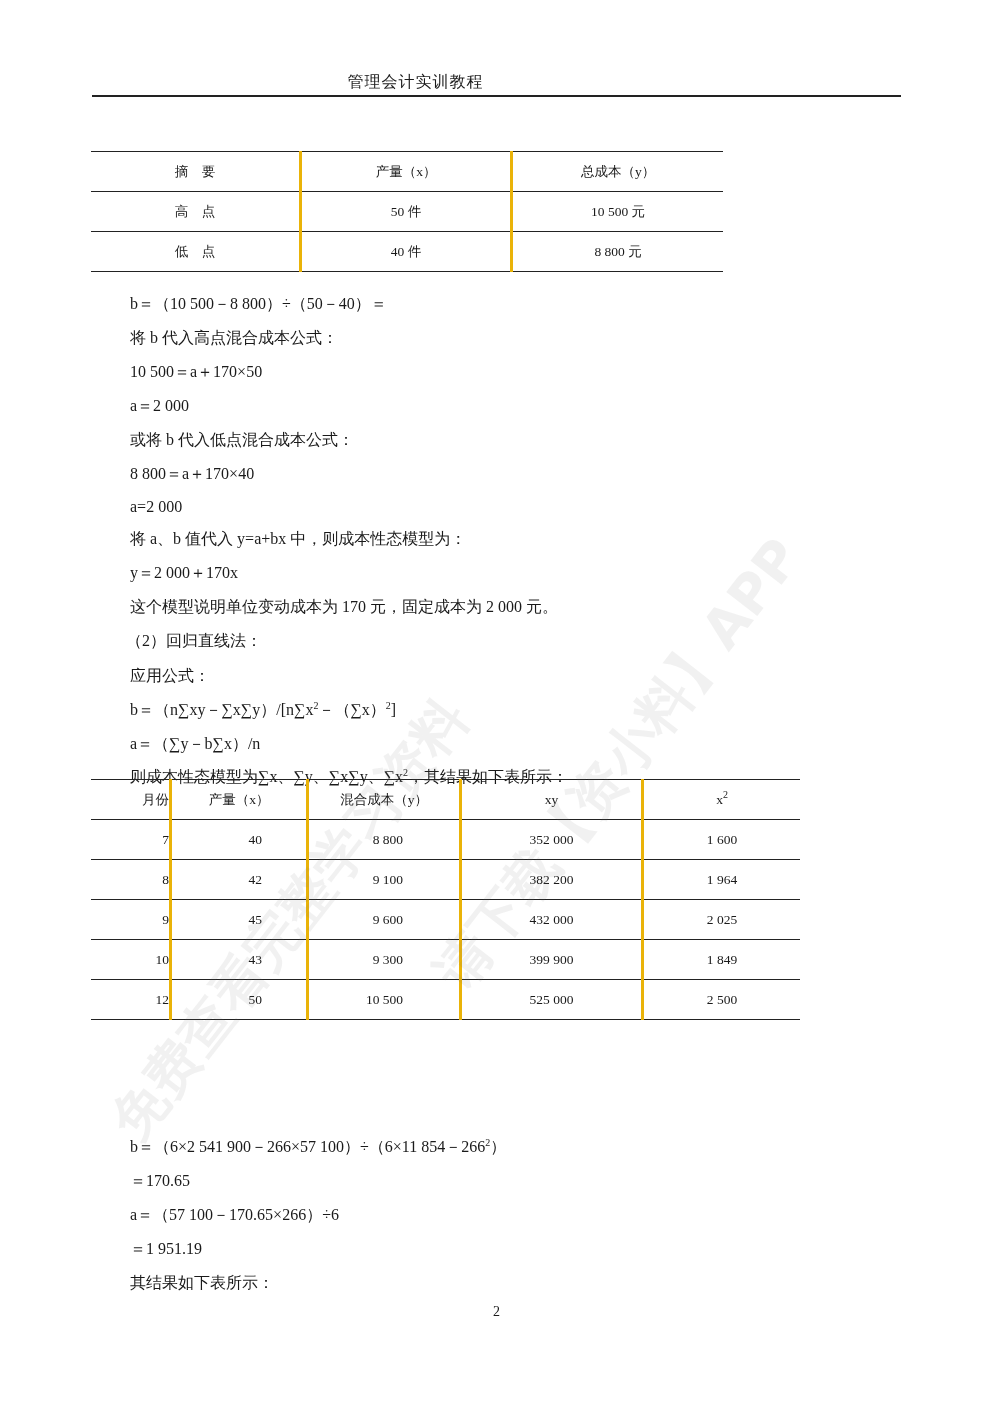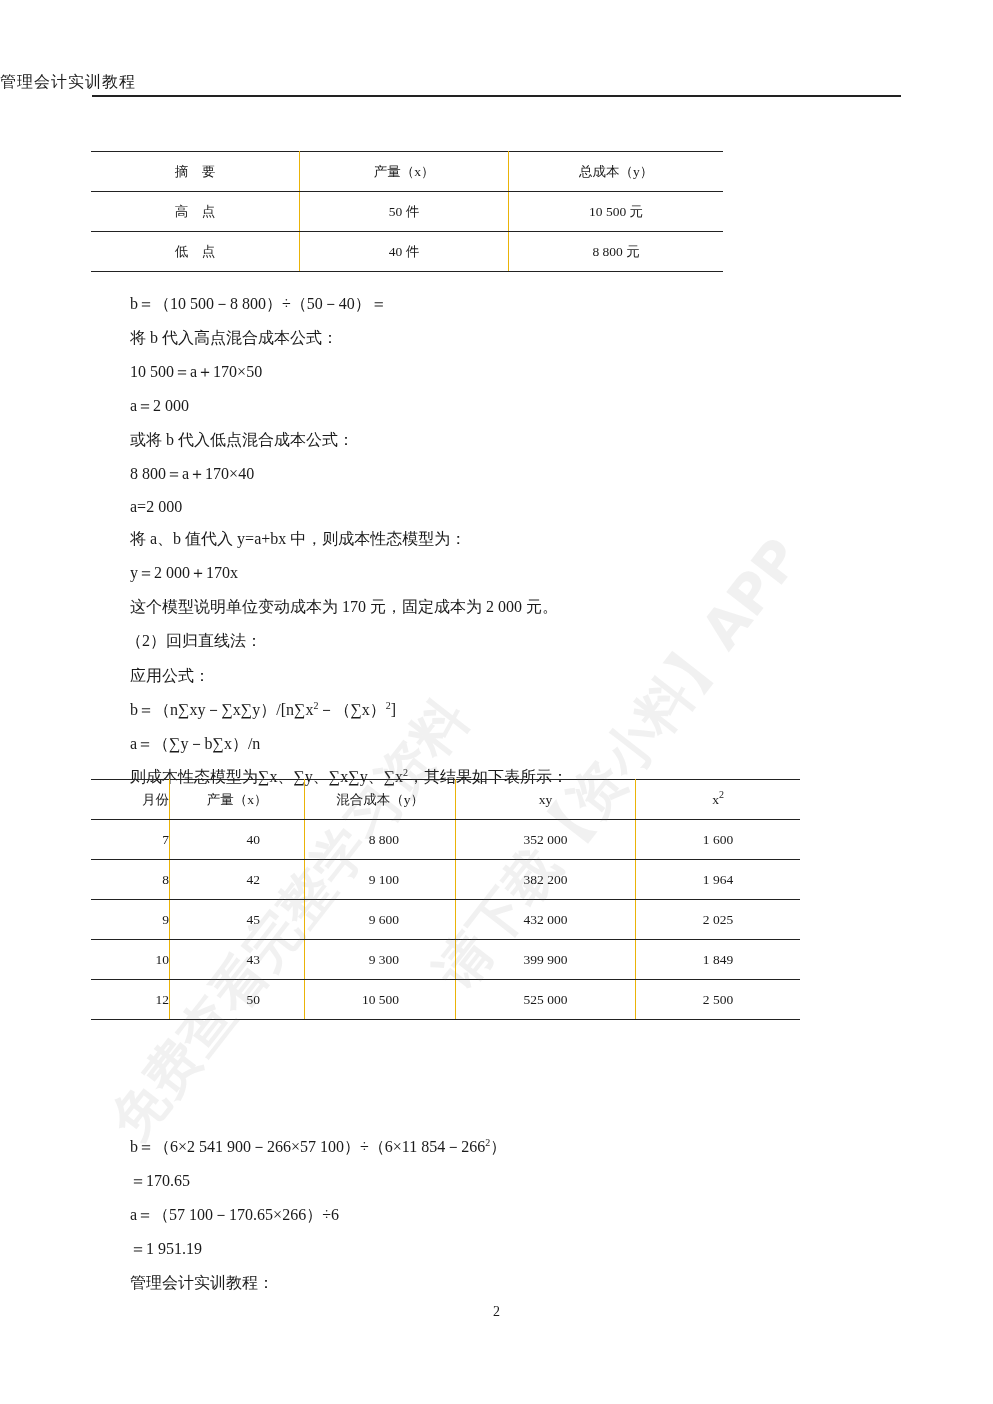--- a/index.html
+++ b/index.html
@@ -1,23 +1,23 @@
 <!DOCTYPE html>
 <html><head>
   <meta charset="utf-8">
   <style>
     html, body { margin: 0; padding: 0; background: #ffffff; }
     body { width: 993px; height: 1404px; position: relative; overflow: hidden;
            font-family: "Liberation Serif", "DejaVu Serif", serif; color: #1a1a1a; }
-    .header-title { position: absolute; top: 72px; left: 0; width: 831px; text-align: left;
+    .header-title { position: absolute; top: 72px; left: 0; width: 831px; text-align: center;
                     font-size: 16px; letter-spacing: 1px; }
     .header-rule { position: absolute; top: 95px; left: 92px; width: 809px; height: 0;
                    border-top: 2px solid #222; }
     table { border-collapse: collapse; position: absolute; font-size: 13.5px; }
-    td { border-left: 1px solid #222; border-right: 1px solid #eab308; border-bottom: 1.5px solid #222; text-align: center; padding: 0; }
+    td { border-left: 1px solid #222; border-right: 3px solid #eab308; border-bottom: 1.5px solid #222; text-align: center; padding: 0; }
     tr:first-child td { border-top: 1.5px solid #222; }
     td:first-child { border-left: none; }
     td:last-child { border-right: none; }
     #t1 { top: 151px; left: 91px; width: 632px; }
     #t1 td { height: 39px; }
     #t2 { top: 779px; left: 91px; width: 709px; }
     #t2 td { height: 39px; }
     #t2 tr.sum td { height: 51px; }
     #t2 td.left { text-align: right; padding-left: 30px; }
     #t2 td.c1 { text-align: right; padding-right: 44px; }
@@ -116,18 +116,18 @@
     <td>525 000</td>
     <td>2 500</td>
   </tr>
 </tbody>
   </table>
 
 <div class="line" style="top:1117px"><span>b＝（6×2 541 900－266×57 100）÷（6×11 854－266</span><sup>2</sup><span>）</span></div>
 <div class="line" style="top:1151px">＝170.65</div>
 <div class="line" style="top:1185px">a＝（57 100－170.65×266）÷6</div>
 <div class="line" style="top:1219px">＝1 951.19</div>
-<div class="line" style="top:1253px">管理会计实训教程：</div>
+<div class="line" style="top:1253px">其结果如下表所示：</div>
 
 <div class="wm" style="left:95px; top:1110px">免费查看完整学习资料</div>
 <div class="wm" style="left:420px; top:960px">请下载【资小料】APP</div>
 
 <div class="page-num">2</div>
 
 </body></html>

